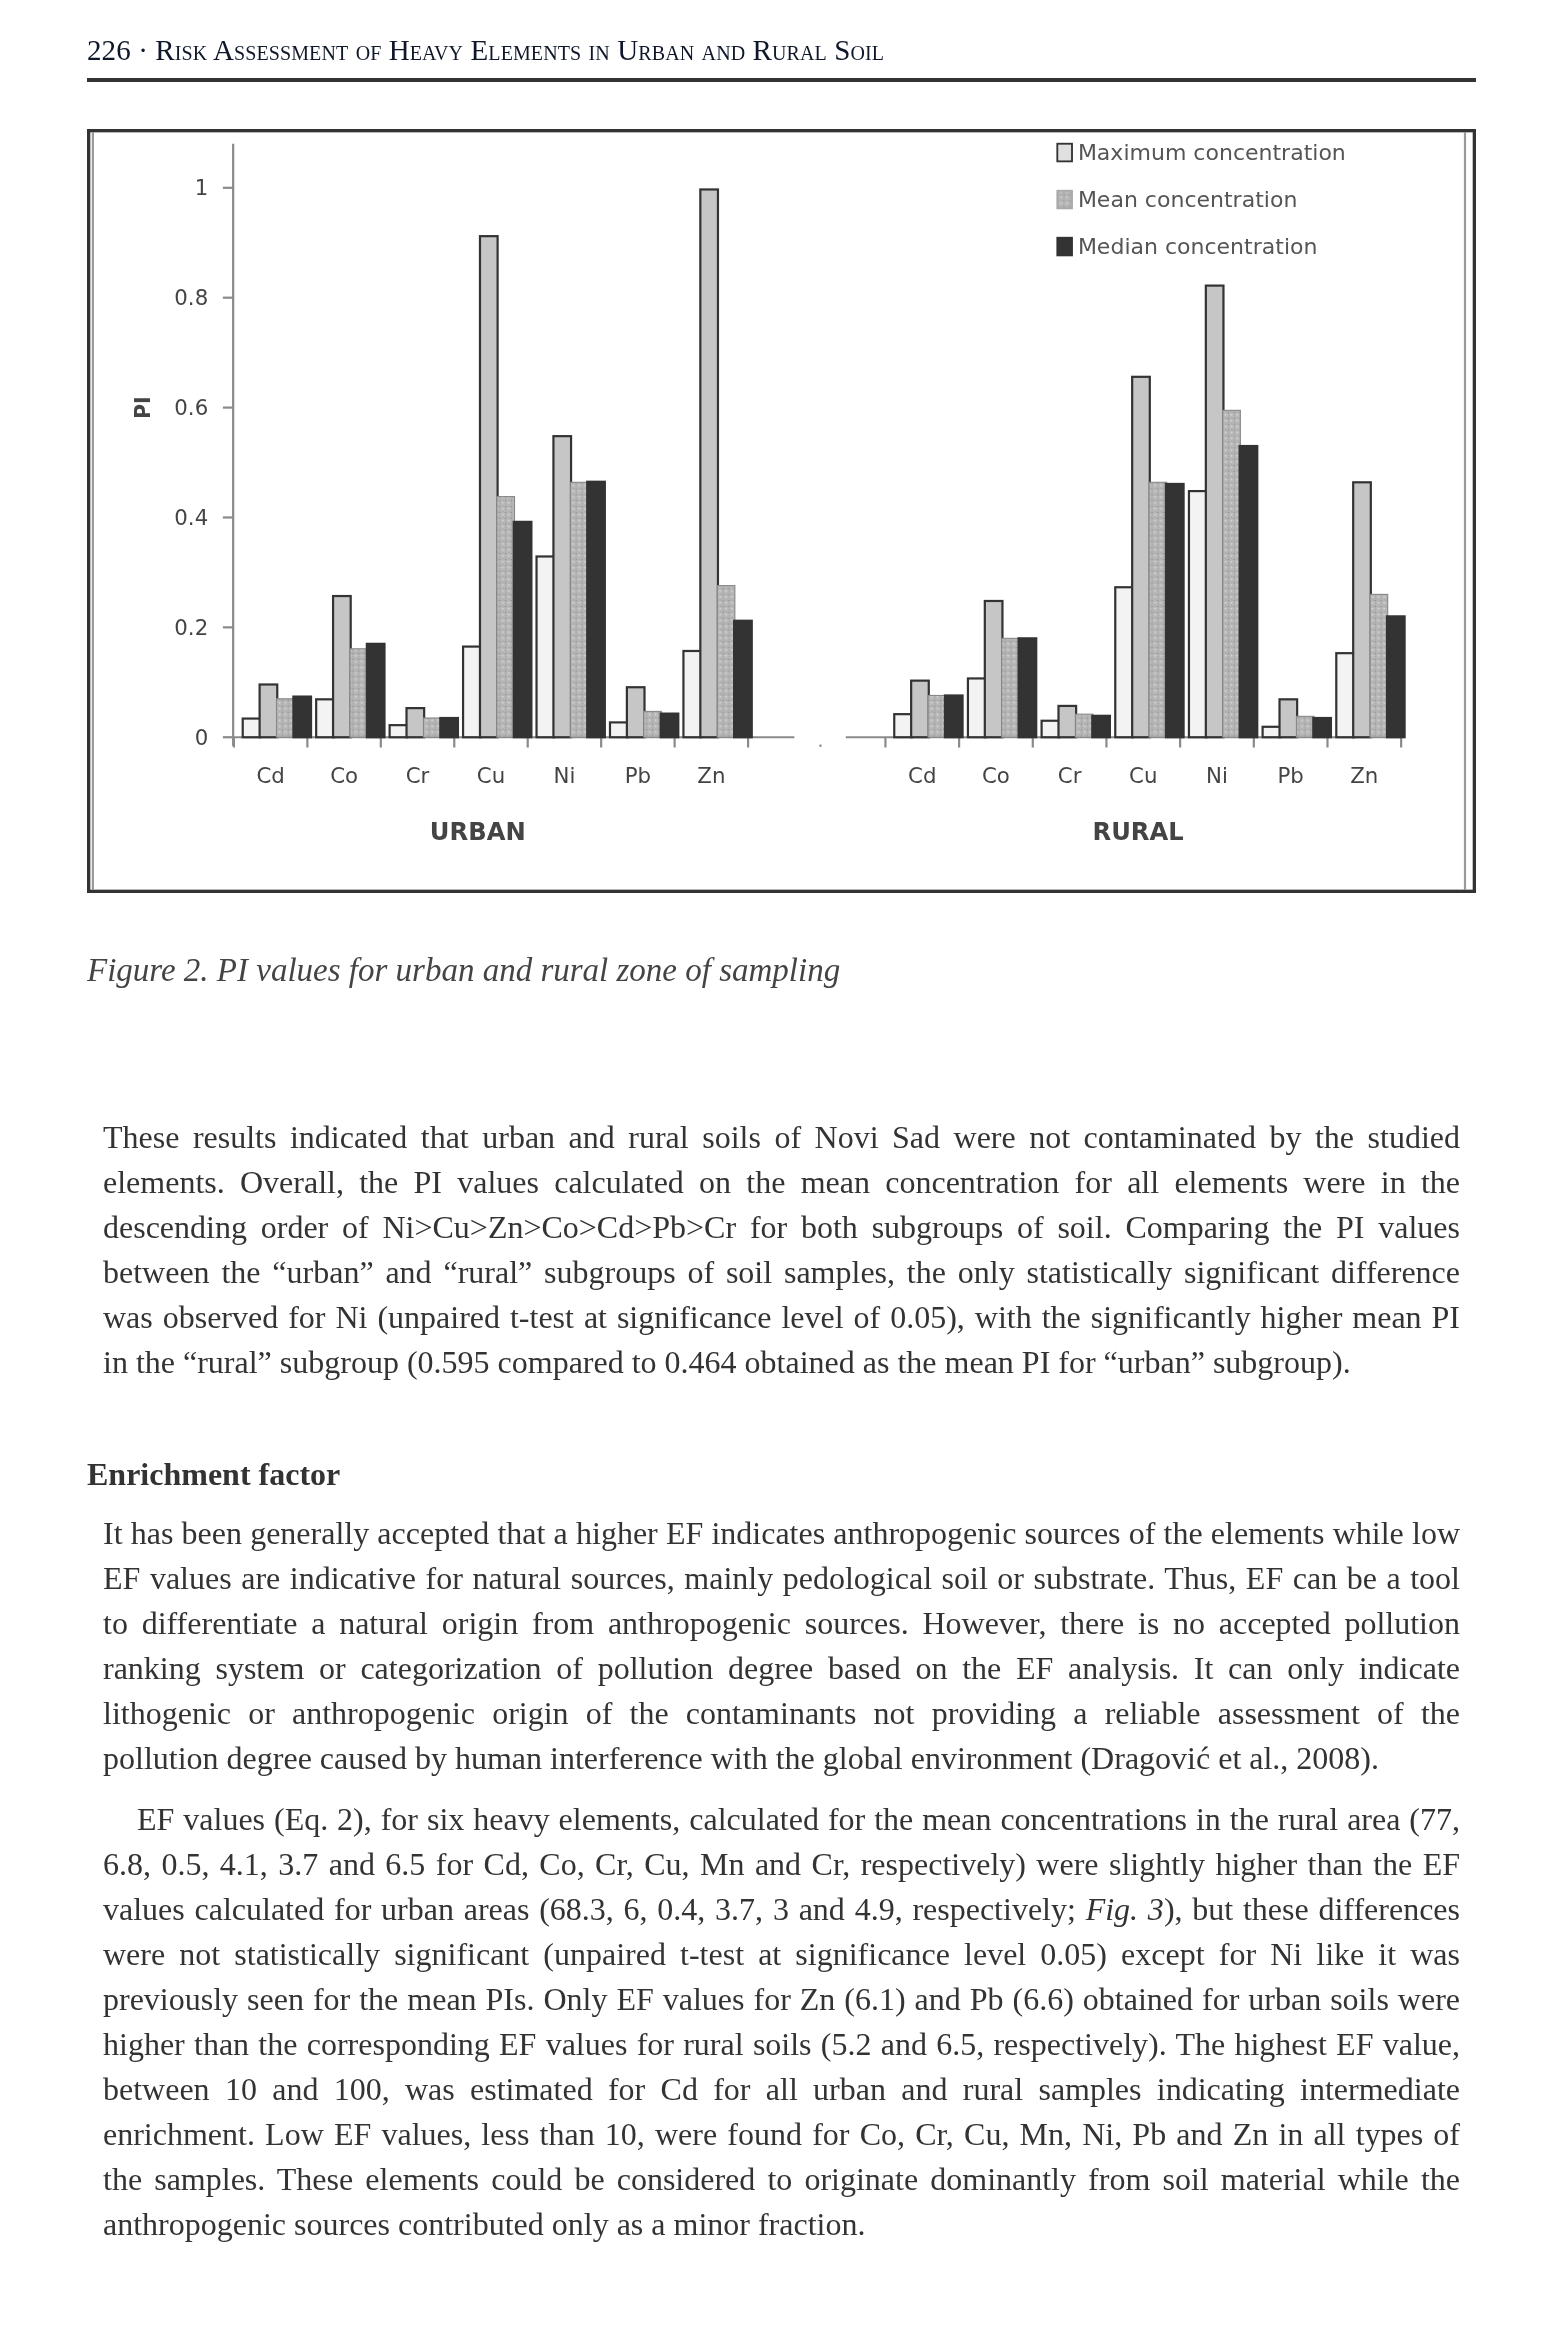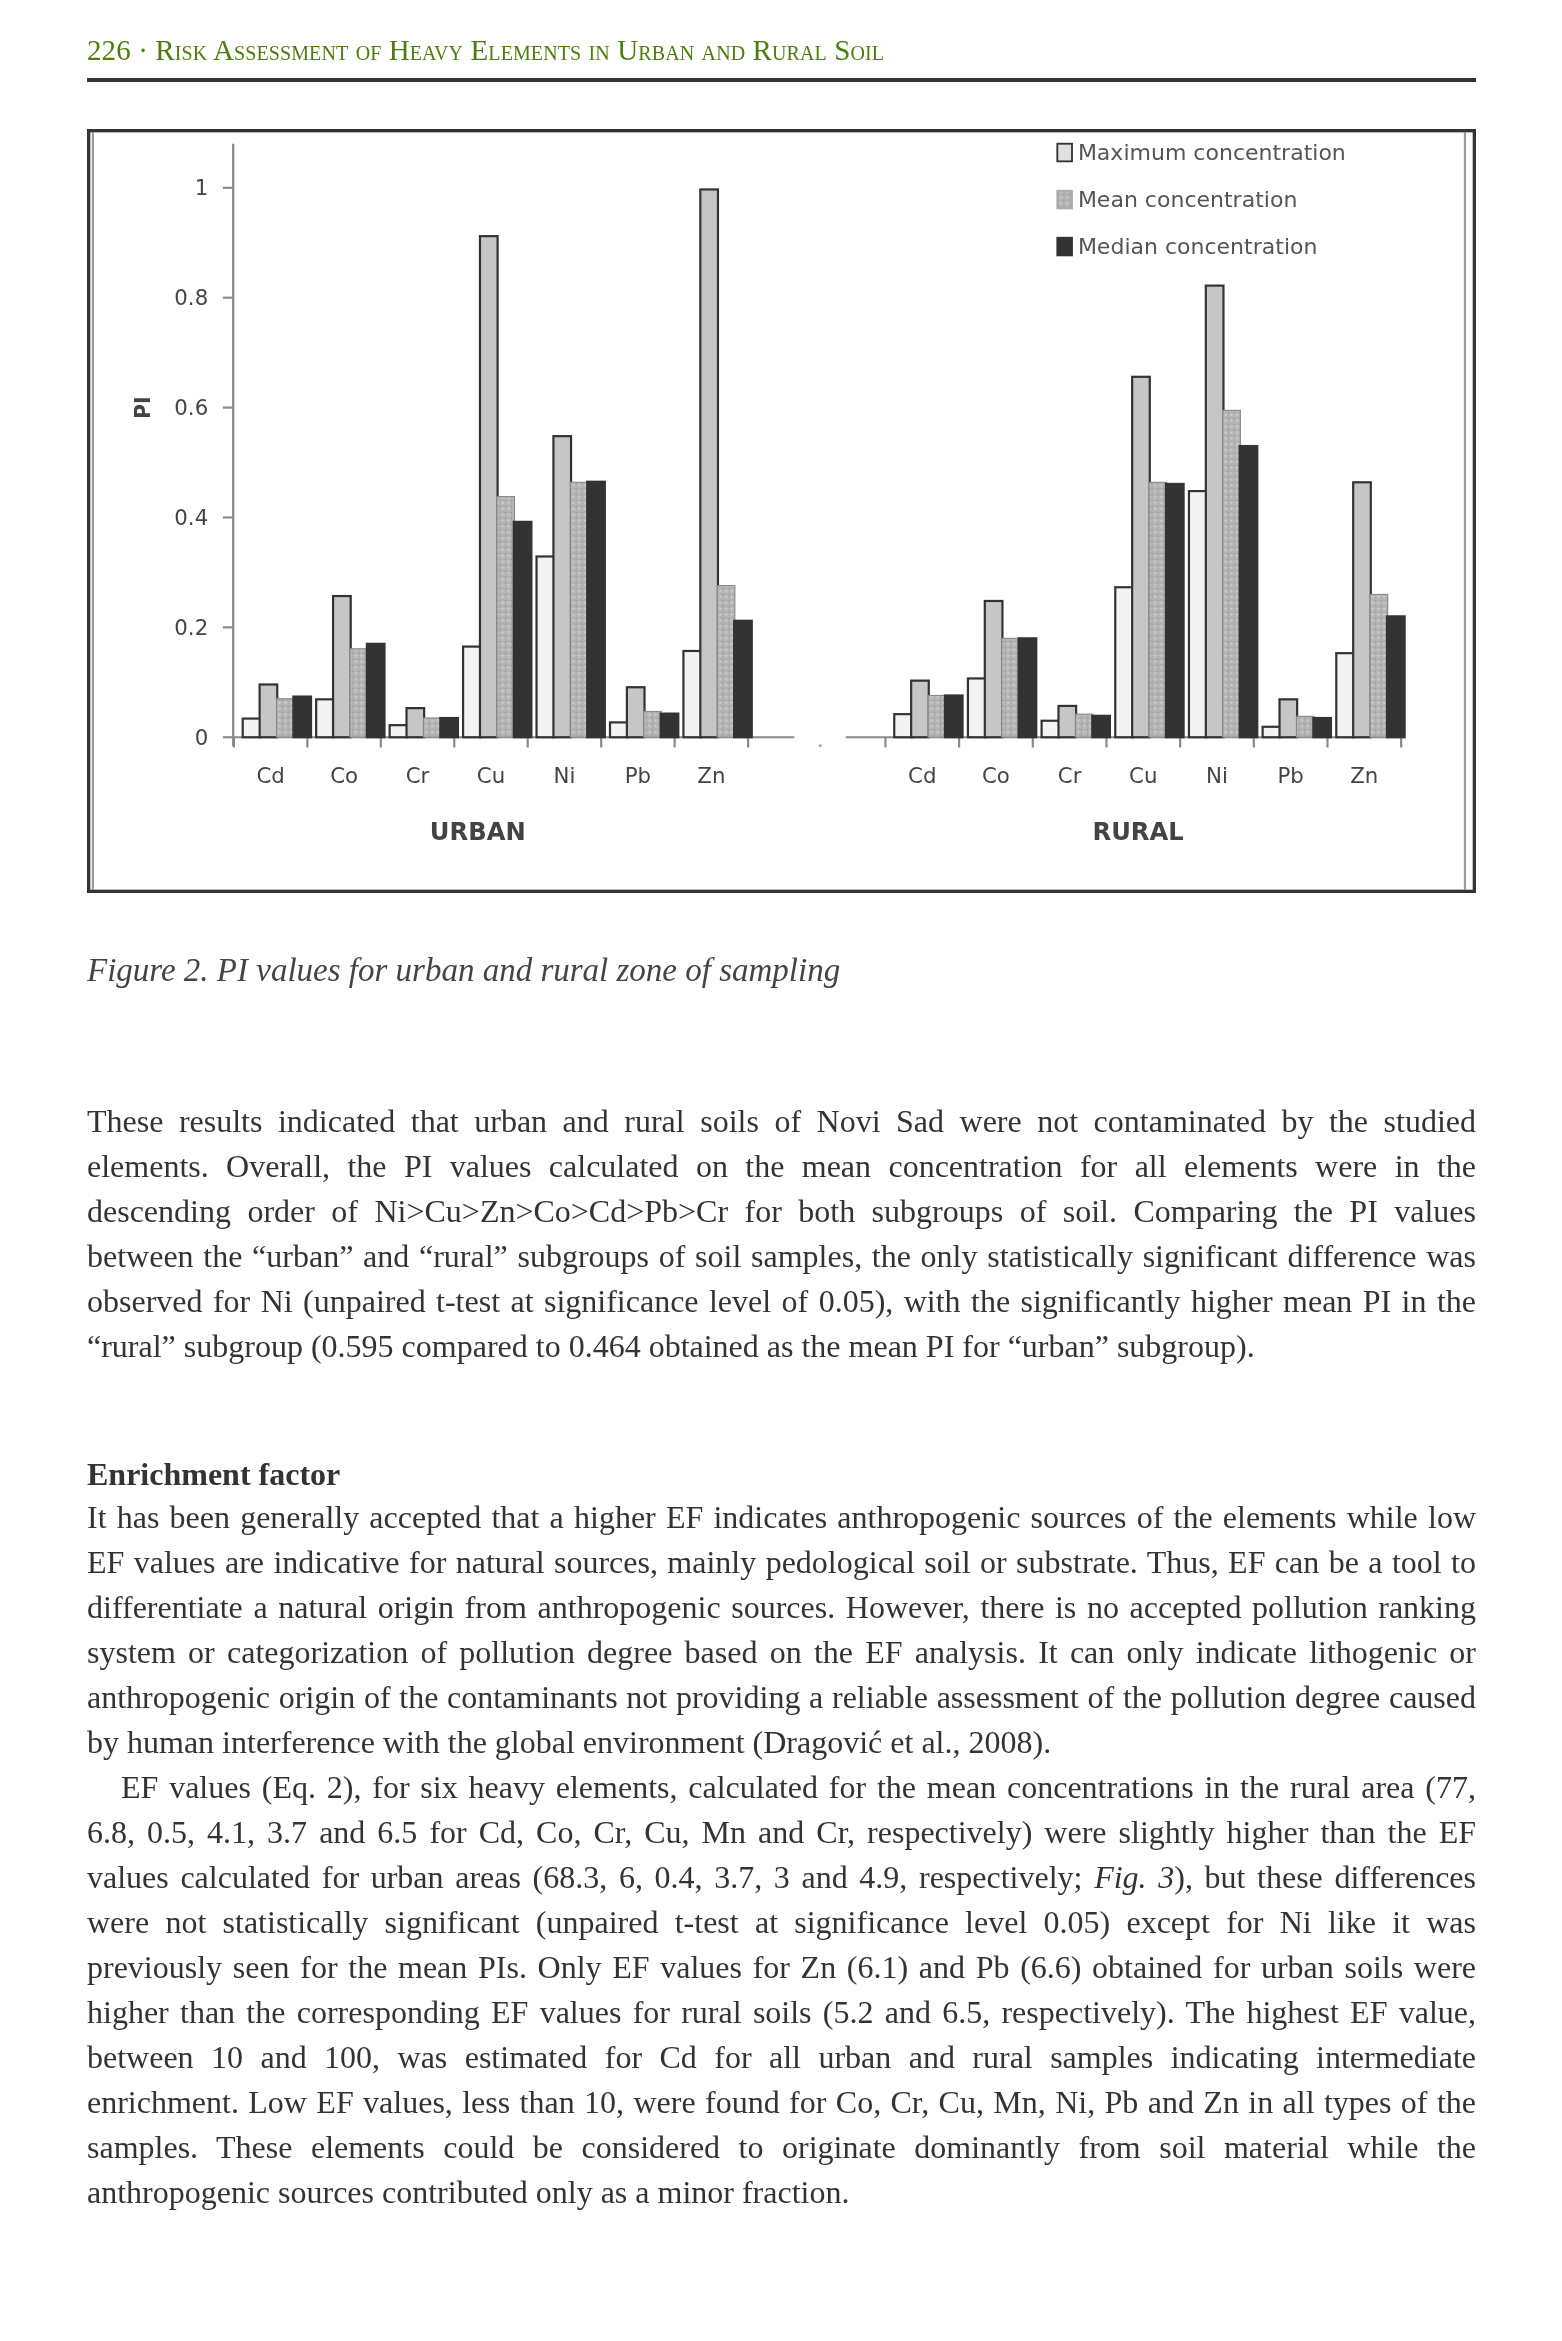--- a/index.html
+++ b/index.html
@@ -1,26 +1,26 @@
 <!DOCTYPE html>
 <html style="font-size:11.8px"><head>
 <meta charset="utf-8">
 <style>
   html, body { margin: 0; padding: 0; background: #ffffff; }
   body { width: 1562px; height: 2342px; position: relative; overflow: hidden;
          font-family: "Liberation Serif", "DejaVu Serif", serif; color: #333333; }
   .running-head { position: absolute; left: 87px; top: 34px; font-size: 29px; letter-spacing: 0.1px;
-                  font-variant: small-caps; color: #4d7c0f; white-space: nowrap; }
+                  font-variant: small-caps; color: #0f172a; white-space: nowrap; }
   .rule { position: absolute; left: 87px; top: 78px; width: 1389px; height: 3.7px; background: #333; }
   .figure { position: absolute; left: 87px; top: 129px; width: 1389px; height: 764px; }
   .figure svg { display: block; }
   .caption { position: absolute; left: 87px; top: 952px; font-size: 33px; font-style: italic; color: #444; white-space: nowrap; }
   .body-text { position: absolute; left: 87px; width: 1389px; font-size: 32px; line-height: 45px;
                text-align: justify; color: #333; }
-  .body-text p { margin: 0; }
+  .body-text p { margin: 16px; }
   .p1 { top: 1099px; }
   .heading { position: absolute; left: 87px; top: 1456px; font-size: 32px; font-weight: bold; color: #333; }
   .p2 { top: 1495px; }
   .indent { text-indent: 34px; }
   .ital { font-style: italic; }
 </style>
 </head>
 <body>
 
 <div class="running-head">226 · Risk Assessment of Heavy Elements in Urban and Rural Soil</div>

